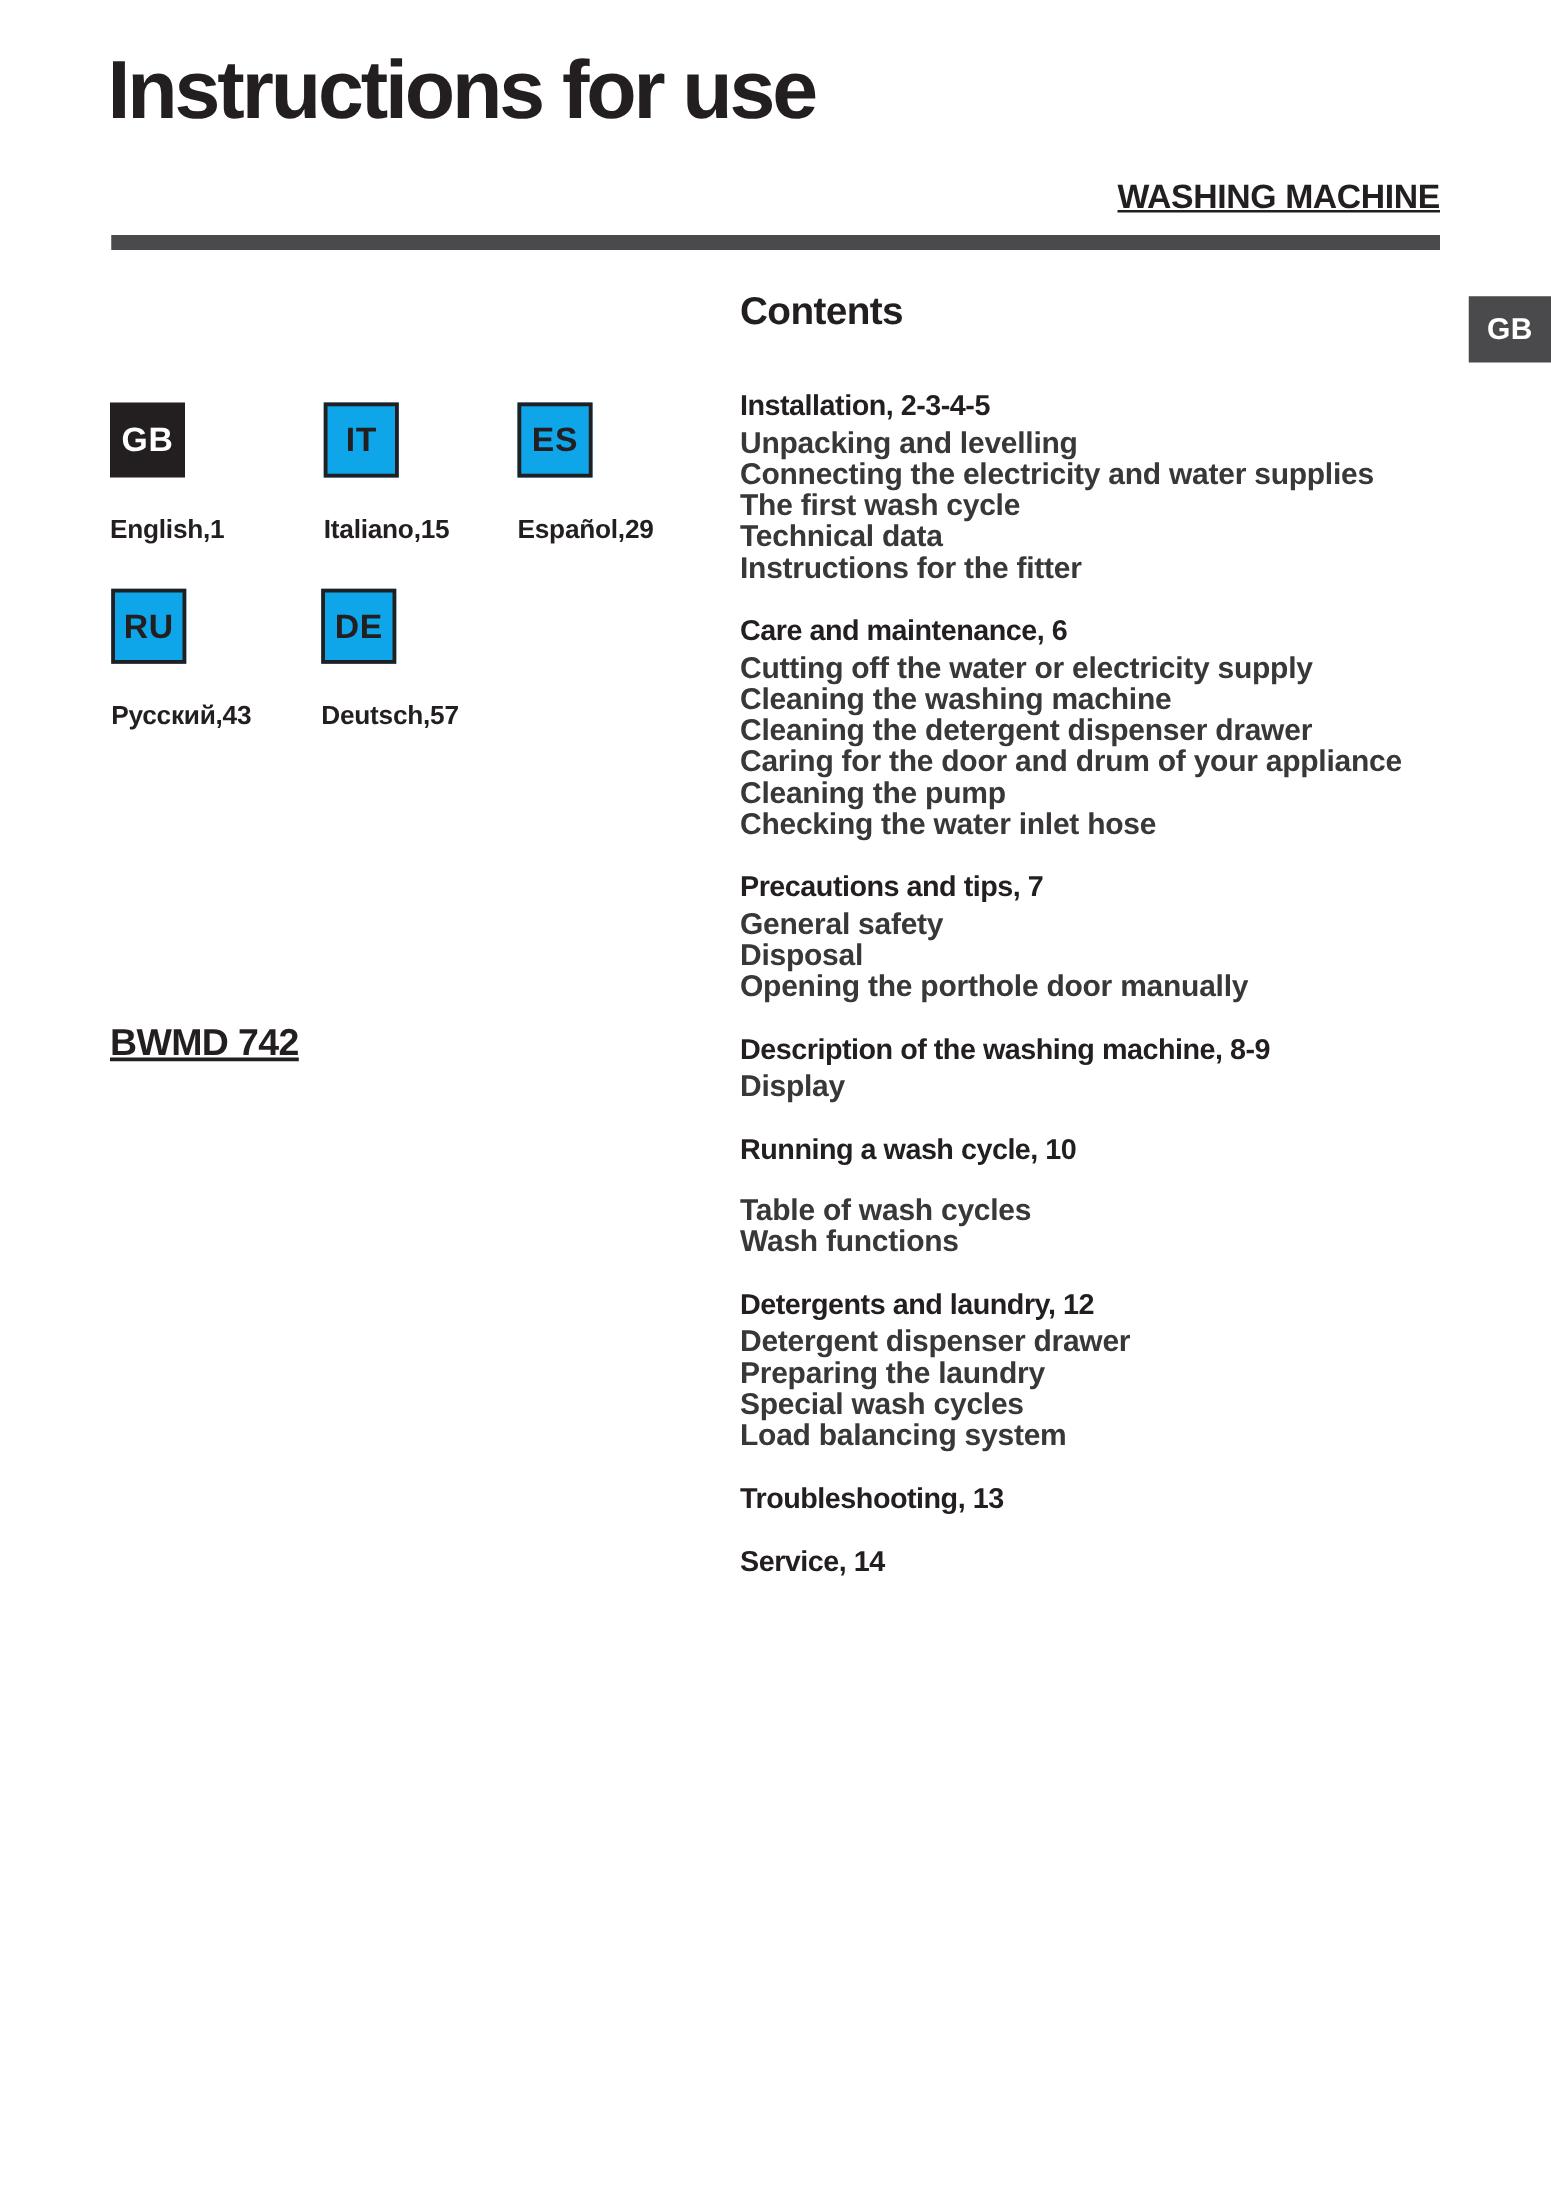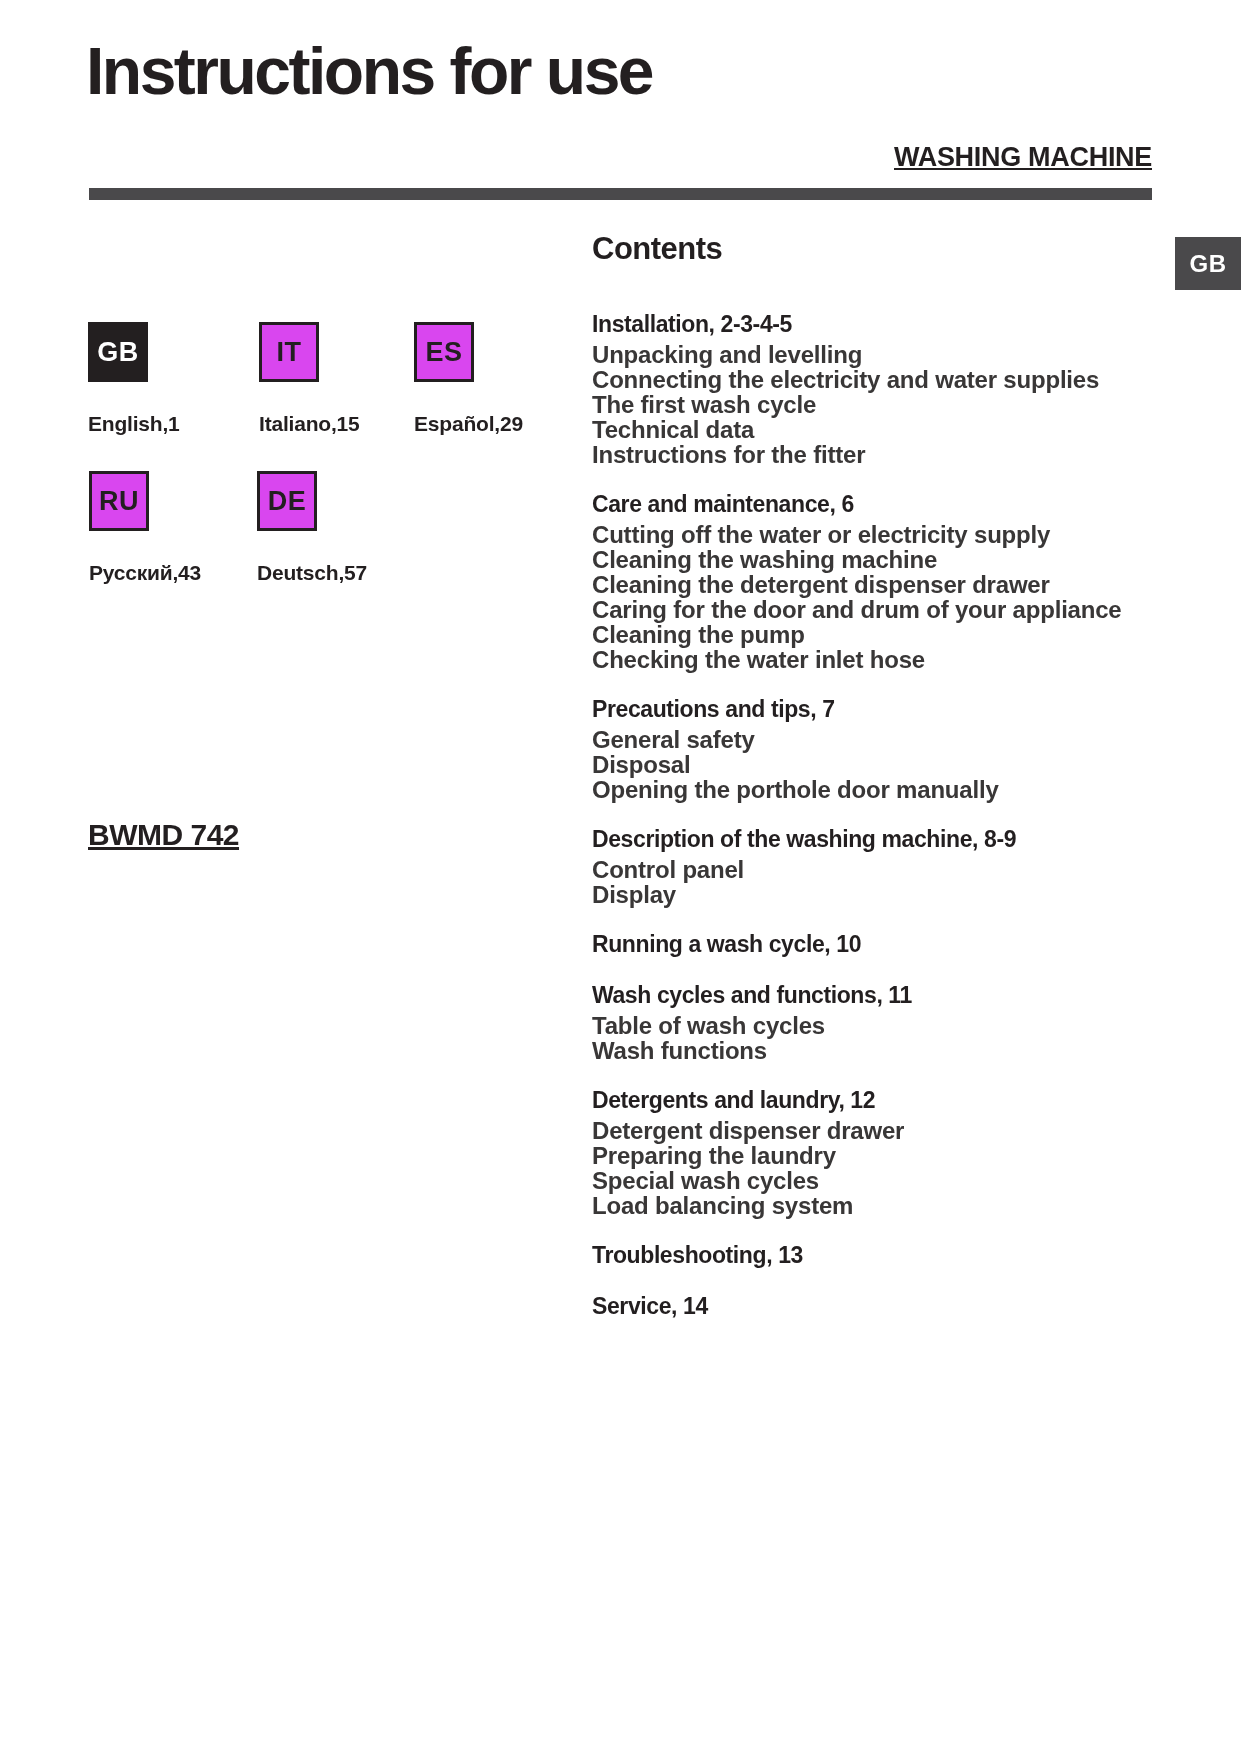--- a/index.html
+++ b/index.html
@@ -36,21 +36,21 @@
     display:flex;align-items:center;justify-content:center;
     font-size:24px;font-weight:700;letter-spacing:0.5px;
   }
   
   .lang-cell{position:absolute;width:170px;}
   .lang-box{
     width:60px;height:60px;box-sizing:border-box;
     display:flex;align-items:center;justify-content:center;
     font-size:27px;font-weight:700;letter-spacing:0.5px;
   }
-  .lang-box.outline{border:3px solid var(--ink);color:var(--ink);background:#d946ef;}
+  .lang-box.outline{border:3px solid var(--ink);color:var(--ink);background:#0ea5e9;}
   .lang-box.filled{background:var(--ink);color:#ffffff;}
   .lang-label{margin-top:30px;font-size:21px;font-weight:700;letter-spacing:-0.2px;}
   .model{
     position:absolute;left:88px;top:818px;
     font-size:30px;font-weight:700;letter-spacing:-0.5px;text-decoration:underline;
   }
   
   .contents{position:absolute;left:592px;top:232px;width:565px;}
   .contents h2{
     margin:0 0 44px 0;font-size:31px;line-height:34px;font-weight:700;letter-spacing:-0.5px;
@@ -135,28 +135,26 @@
           <div class="toc-item">Checking the water inlet hose</div>
         </div>
         <div class="toc-section">
           <div class="toc-title">Precautions and tips, 7</div>
           <div class="toc-item">General safety</div>
           <div class="toc-item">Disposal</div>
           <div class="toc-item">Opening the porthole door manually</div>
         </div>
         <div class="toc-section">
           <div class="toc-title">Description of the washing machine, 8-9</div>
-          <div class="toc-item">Control panel</div>
           <div class="toc-item">Display</div>
         </div>
         <div class="toc-section">
           <div class="toc-title">Running a wash cycle, 10</div>
         </div>
         <div class="toc-section">
-          <div class="toc-title">Wash cycles and functions, 11</div>
           <div class="toc-item">Table of wash cycles</div>
           <div class="toc-item">Wash functions</div>
         </div>
         <div class="toc-section">
           <div class="toc-title">Detergents and laundry, 12</div>
           <div class="toc-item">Detergent dispenser drawer</div>
           <div class="toc-item">Preparing the laundry</div>
           <div class="toc-item">Special wash cycles</div>
           <div class="toc-item">Load balancing system</div>
         </div>

